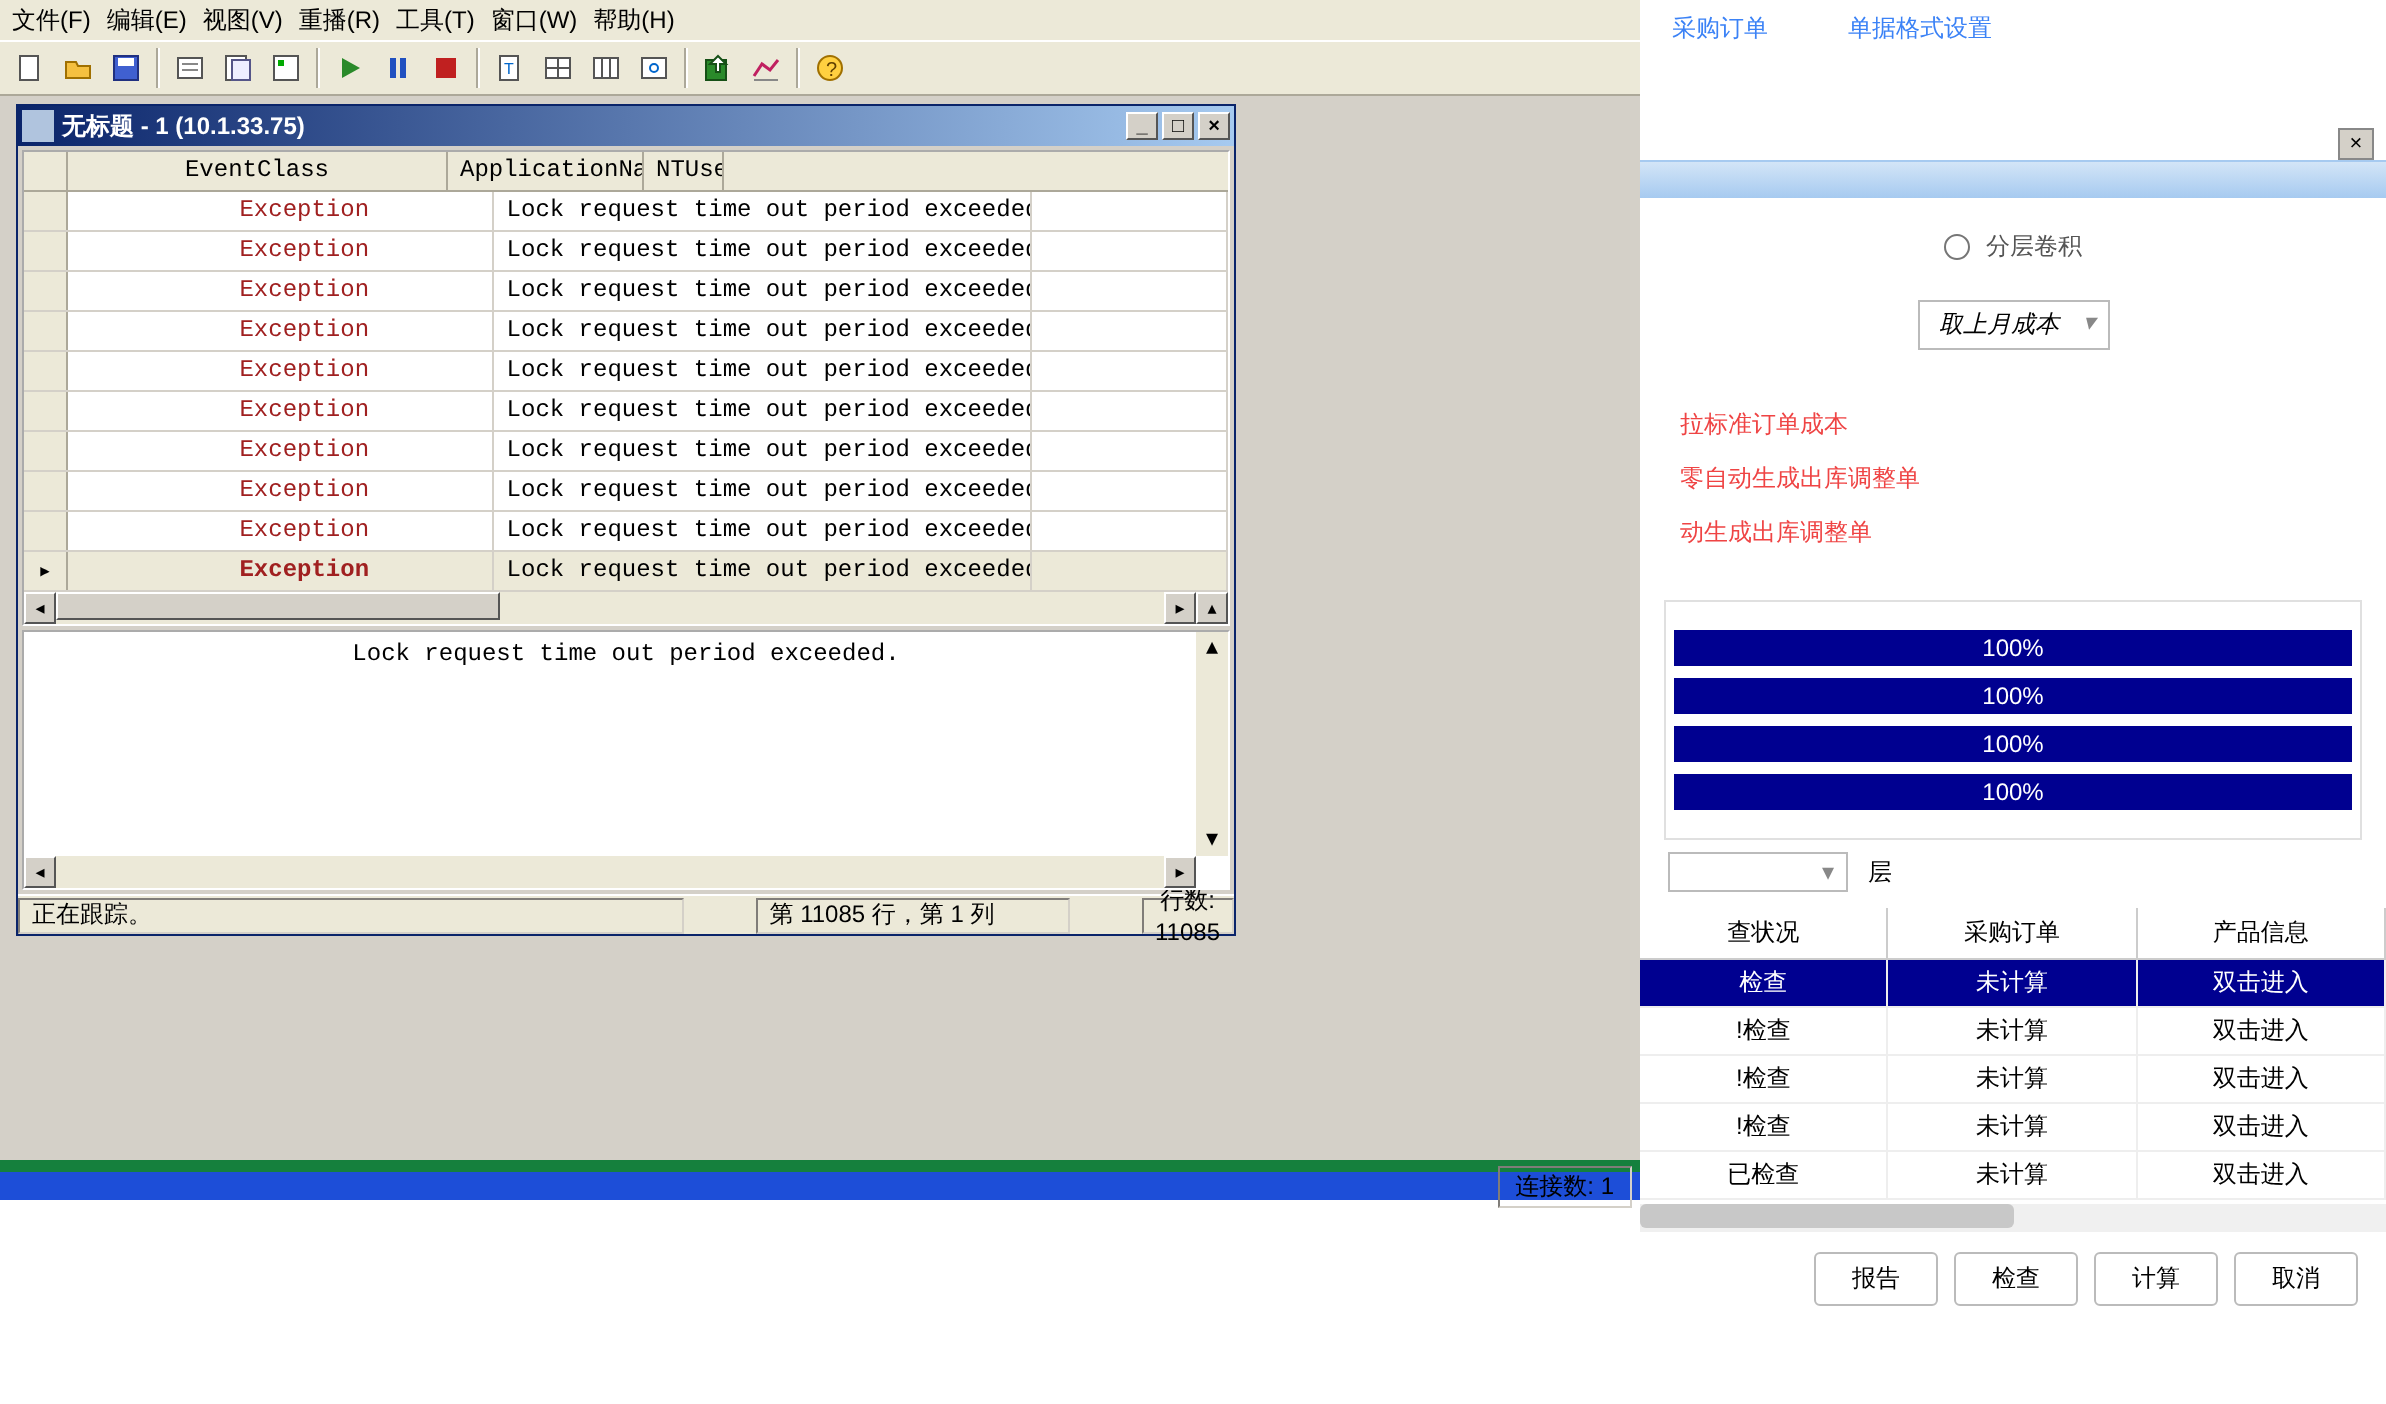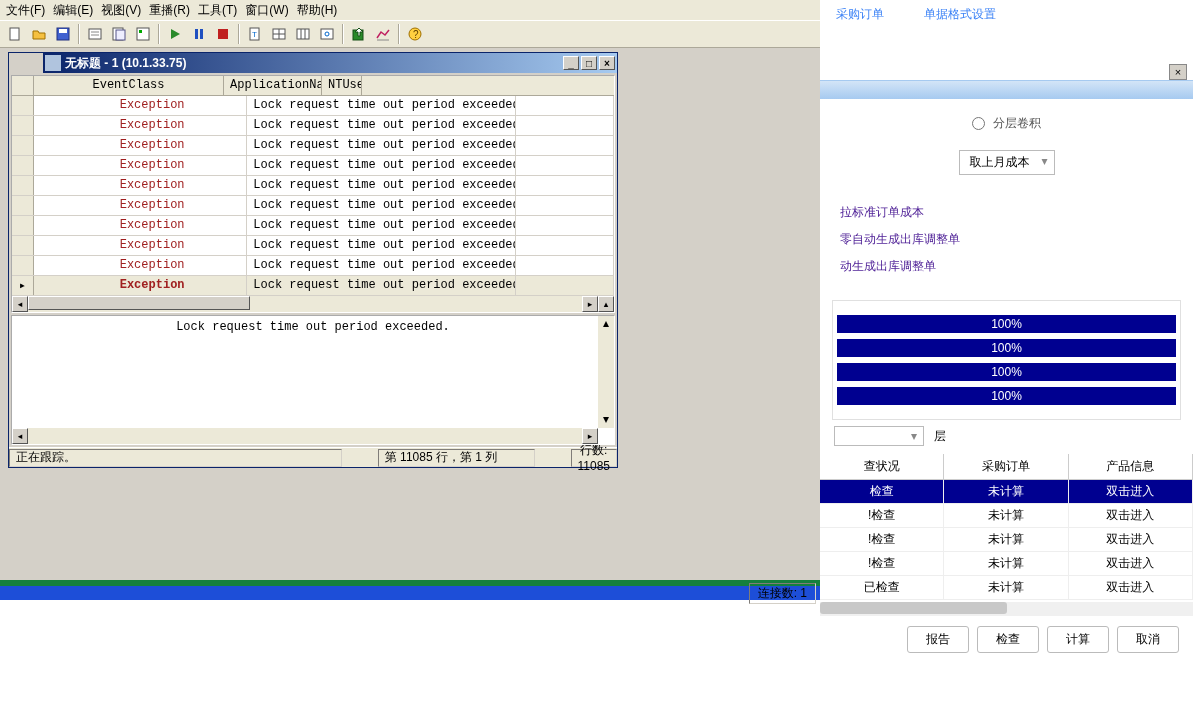--- a/index.html
+++ b/index.html
@@ -4,21 +4,21 @@
 <style>
 *{box-sizing:border-box;margin:0;padding:0;}
 body{font-family:"Microsoft YaHei",SimSun,sans-serif;font-size:12px;background:#fff;overflow:hidden;width:1193px;height:702px;position:relative;}
 .left-panel{position:absolute;left:0;top:0;width:820px;height:600px;background:#d4d0c8;text-align:center;}
 .menubar{height:20px;background:#ece9d8;display:flex;align-items:center;padding:0 2px;font-size:12px;}
 .menubar span{padding:1px 4px;cursor:default;}
 .toolbar{height:28px;background:#ece9d8;border-top:1px solid #fff;border-bottom:1px solid #aca899;display:flex;align-items:center;padding:0 4px;gap:2px;}
 .tb-btn{width:22px;height:22px;display:flex;align-items:center;justify-content:center;border:1px solid transparent;cursor:default;}
 .tb-sep{width:2px;height:20px;border-left:1px solid #aca899;border-right:1px solid #fff;margin:0 2px;}
 .win{position:absolute;left:8px;top:52px;width:610px;background:#d4d0c8;border:1px solid #0a246a;}
-.titlebar{height:20px;background:linear-gradient(to right,#0a246a,#a6caf0);color:#fff;font-weight:bold;display:flex;align-items:center;padding:0 2px;font-size:12px;margin-left:34px;}
+.titlebar{height:20px;background:linear-gradient(to right,#0a246a,#a6caf0);color:#fff;font-weight:bold;display:flex;align-items:center;padding:0 2px;font-size:12px;}
 .titlebar-icon{width:16px;height:16px;background:#b0c4de;margin-right:4px;display:inline-block;}
 .titlebar-spacer{flex:1;}
 .titlebar-btn{width:16px;height:14px;background:#d4d0c8;border:1px solid #fff;border-right-color:#555;border-bottom-color:#555;margin-left:2px;display:flex;align-items:center;justify-content:center;color:#000;font-size:10px;font-weight:bold;cursor:default;}
 .grid-wrap{border:1px inset #fff;margin:2px;background:#fff;}
 .grid-head{display:flex;background:#ece9d8;height:20px;border-bottom:1px solid #aca899;}
 .gh-cell{border-right:1px solid #aca899;padding:2px 6px;font-family:"Courier New",monospace;font-size:12px;overflow:hidden;white-space:nowrap;}
 .gh-c0{width:22px;}
 .gh-c1{width:190px;}
 .gh-c2{width:270px;}
 .gh-c3{width:98px;}
@@ -50,23 +50,23 @@
 .right-panel{position:absolute;left:820px;top:0;width:373px;height:702px;background:#fff;}
 .right-top{height:48px;padding:6px 16px;display:flex;gap:40px;}
 .right-top a{color:#3b82f6;text-decoration:none;cursor:pointer;}
 .rp-body{position:absolute;left:0;top:80px;right:0;bottom:24px;border-top:1px solid #a6caf0;}
 .rp-title{height:18px;background:linear-gradient(to bottom,#d3e5f7,#a6caf0);}
 .rp-close{position:absolute;right:6px;top:64px;width:18px;height:16px;background:#d4d0c8;border:1px solid #888;display:flex;align-items:center;justify-content:center;font-size:11px;cursor:default;}
 .rp-section{padding:10px 20px;}
 .radio-row{display:flex;align-items:center;justify-content:center;gap:4px;margin:6px 0;color:#555;}
 .radio-row input{margin-right:4px;}
 .select-row{display:flex;justify-content:center;margin:18px 0;}
-.select-box{border:1px solid #bbb;padding:3px 24px 3px 10px;position:relative;background:#fff;min-width:90px;}
+.select-box{border:1px solid #bbb;padding:3px 24px 3px 10px;position:relative;background:#fff;min-width:90px;font-style:italic;}
 .select-box::after{content:"▾";position:absolute;right:6px;top:3px;color:#888;}
-.opt-list{padding:6px 0 4px 0;color:#4c1d95;}
+.opt-list{padding:6px 0 4px 0;color:#ef4444;}
 .opt-list div{padding:5px 0;}
 .progress-block{border:1px solid #e0e0e0;margin:6px 12px;padding:8px 4px;}
 .pbar{height:18px;background:#000090;color:#fff;text-align:center;font-size:12px;line-height:18px;margin:6px 0;}
 .rp-field{display:flex;align-items:center;gap:10px;padding:0 14px 8px 14px;}
 .rp-field .sel{border:1px solid #bbb;width:90px;height:20px;position:relative;background:#fff;}
 .rp-field .sel::after{content:"▾";position:absolute;right:6px;top:2px;color:#888;}
 .rp-table{margin:0 0 0 0;}
 .rp-thead{display:flex;border-bottom:1px solid #ccc;}
 .rp-th{flex:1;padding:4px 6px;border-right:1px solid #ccc;text-align:center;}
 .rp-tr{display:flex;border-bottom:1px solid #eee;}

